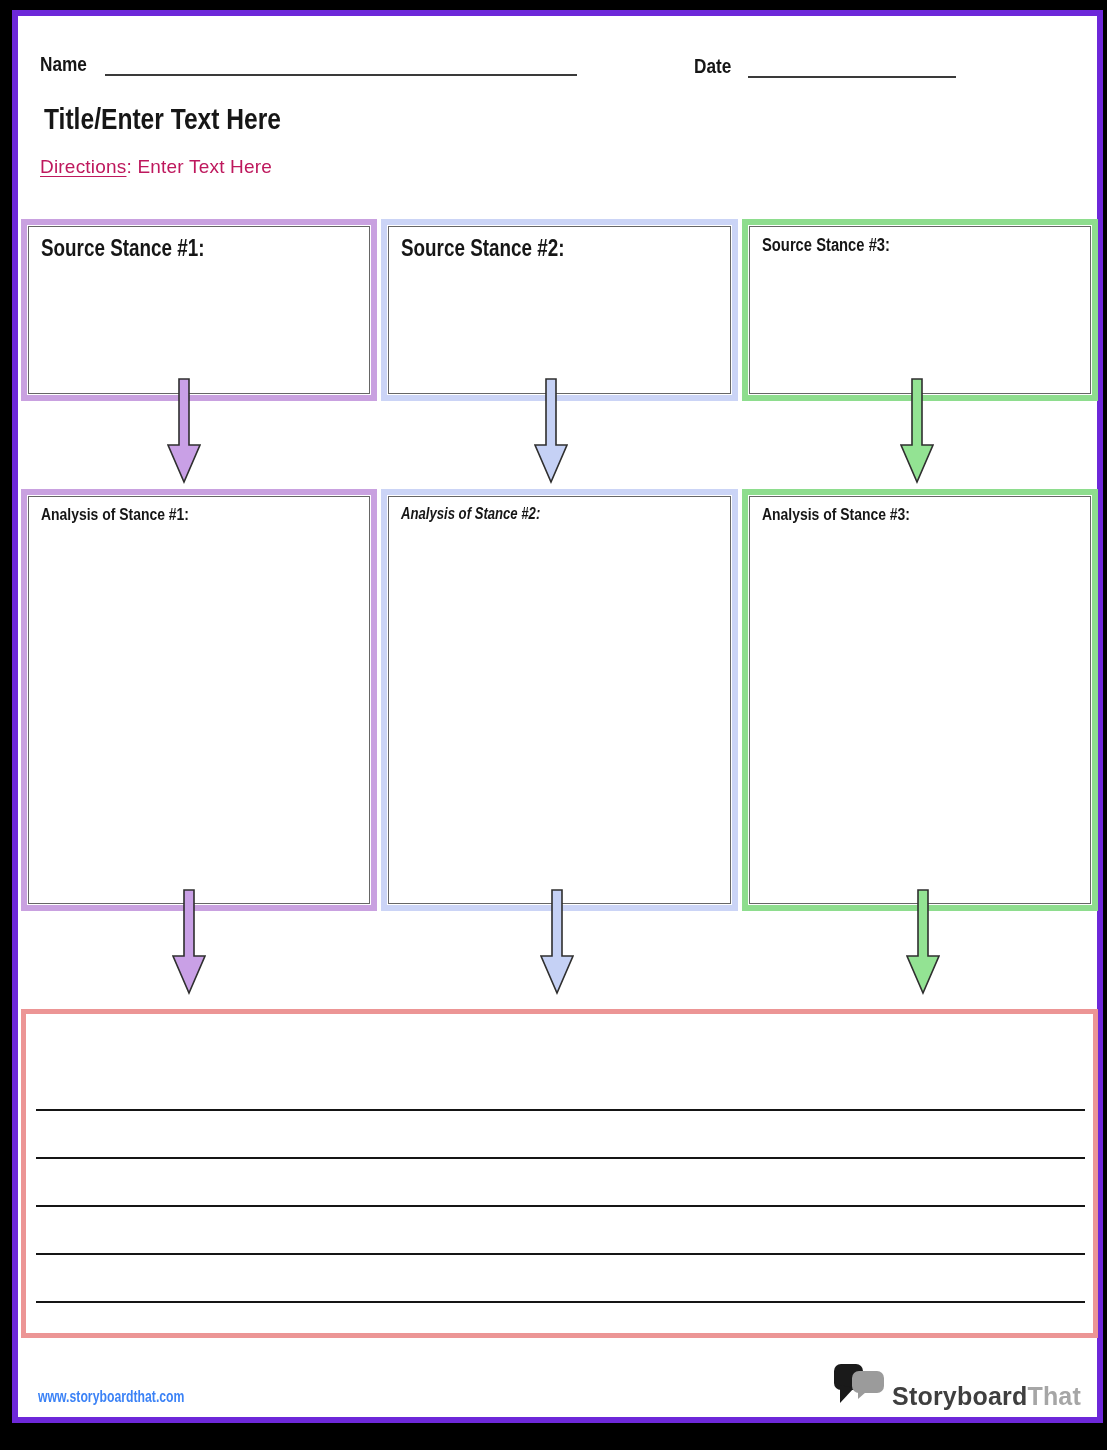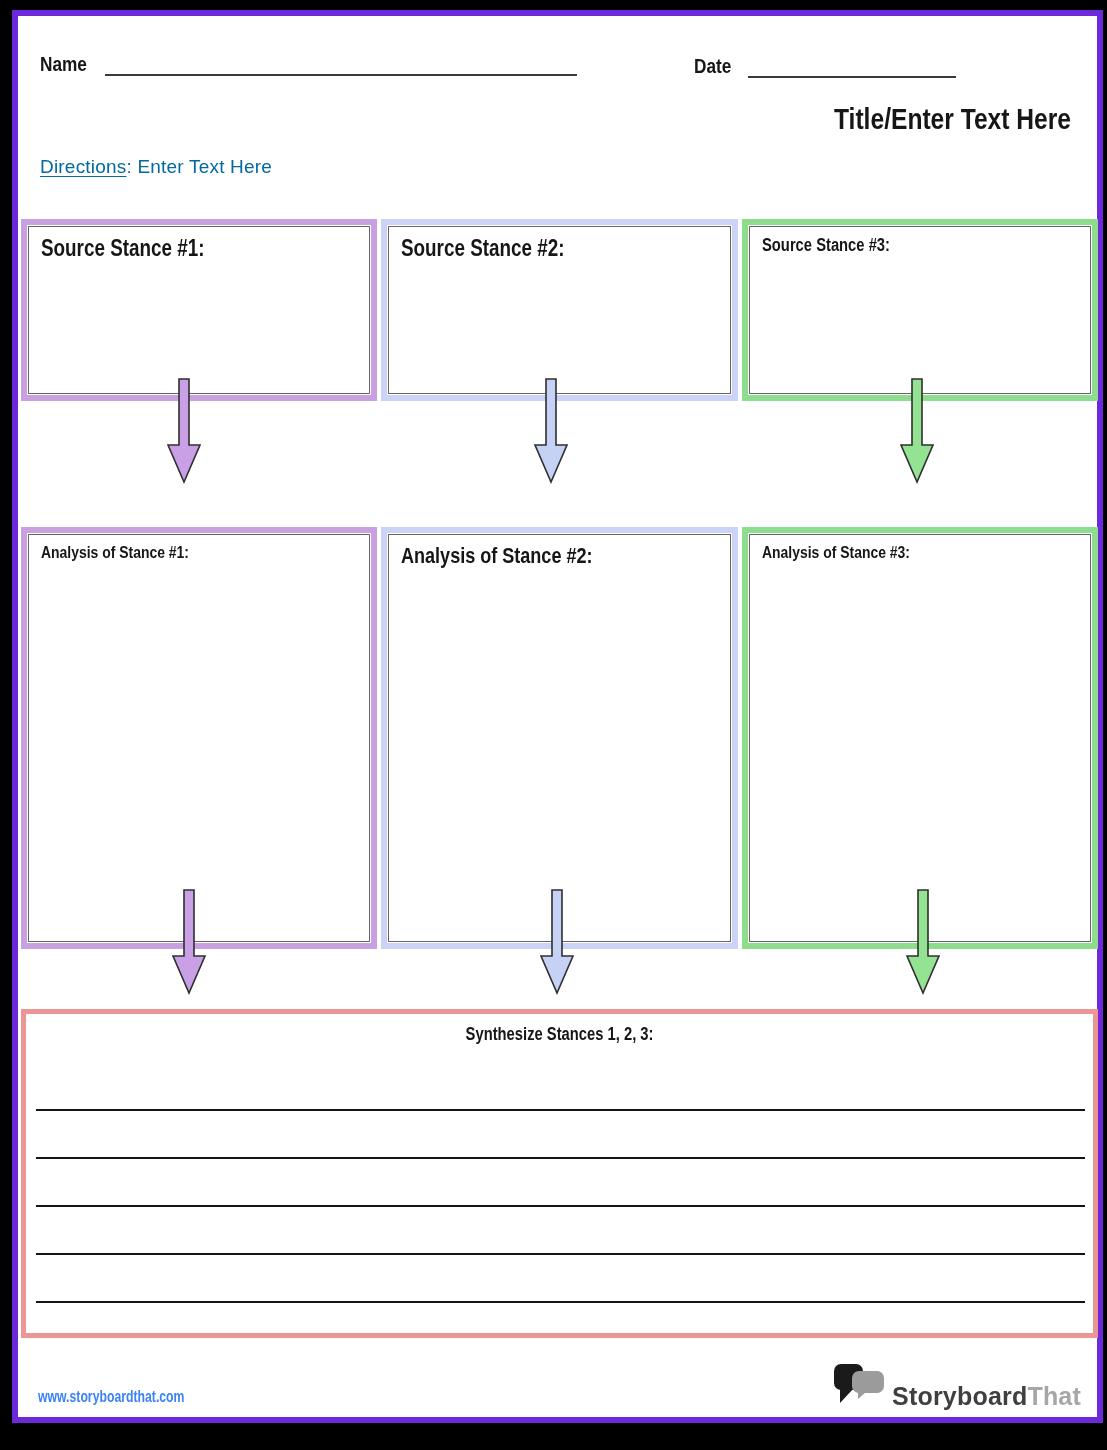--- a/index.html
+++ b/index.html
@@ -22,36 +22,36 @@
   .cx-c{display:inline-block;transform:scaleX(0.82);transform-origin:50% 50%;white-space:nowrap;}
 
   
   .name-group{position:absolute;left:22px;top:36px;display:flex;align-items:flex-end;}
   .date-group{position:absolute;left:676px;top:38px;display:flex;align-items:flex-end;justify-content:center;}
   .fill-line{border-bottom:2px solid #3a3a3a;height:22px;margin-left:8px;}
   .name-line{width:472px;}
   .date-line{width:208px;}
   .hdr-label{font-size:21px;}
 
-  .main-title{position:absolute;left:0;top:86px;width:100%;text-align:right;font-size:30px;}
-  .directions{position:absolute;left:22px;top:140px;font-size:19px;color:#0369a1;letter-spacing:0.2px;}
+  .main-title{position:absolute;left:0;top:86px;width:100%;text-align:left;font-size:30px;}
+  .directions{position:absolute;left:22px;top:140px;font-size:19px;color:#be185d;letter-spacing:0.2px;}
   .directions .u{text-decoration:underline;text-underline-offset:3px;}
 
   
   .row3{position:absolute;left:3px;width:1077px;display:grid;grid-template-columns:1fr 1fr 1fr;gap:4px;}
   .sources-row{top:203px;height:182px;}
-  .analyses-row{top:473px;height:422px;margin-top:38px;}
+  .analyses-row{top:473px;height:422px;}
   .cbox{position:relative;border-style:solid;border-width:6px;background:#fff;}
   .cbox .inner{position:absolute;inset:1px;border:1px solid #666;}
   .cbox .label-wrap{padding:8px 12px;}
   .c-purple{border-color:#c9a1e0;}
   .c-lavender{border-color:#cbd4f6;}
   .c-green{border-color:#8edd8e;}
   .fs-23{font-size:23px;}
-  .fs-22{font-size:22px;}
+  .fs-22{font-size:16px;font-style:italic;}
   .fs-18{font-size:18px;}
   .fs-17{font-size:17px;}
   .pt-plus{padding-top:13px;}
 
   
   .arrow{position:absolute;width:34px;height:106px;z-index:5;}
   .arrow svg{display:block;width:34px;height:106px;}
   .a-purple polygon{fill:#c9a0e6;}
   .a-lavender polygon{fill:#c5d1f5;}
   .a-green polygon{fill:#93e393;}
@@ -150,21 +150,20 @@
         <polygon points="12,1 22,1 22,67 33,67 17,104 1,67 12,67"></polygon>
       </svg>
   </div>
   <div class="arrow a-green" style="left:888px;top:873px;">
     <svg viewBox="0 0 34 106">
         <polygon points="12,1 22,1 22,67 33,67 17,104 1,67 12,67"></polygon>
       </svg>
   </div>
 
   <div class="synth">
-    <div class="synth-title hd"><span class="cx-c">Synthesize Stances 1, 2, 3:</span></div>
     <div></div>
   <div class="wline" style="top: 95px;"></div>
       <div class="wline" style="top: 143px;"></div>
       <div class="wline" style="top: 191px;"></div>
       <div class="wline" style="top: 239px;"></div>
       <div class="wline" style="top: 287px;"></div>
     </div>
 
   <div class="site-url"><span class="cx">www.storyboardthat.com</span></div>
   <div class="logo">

